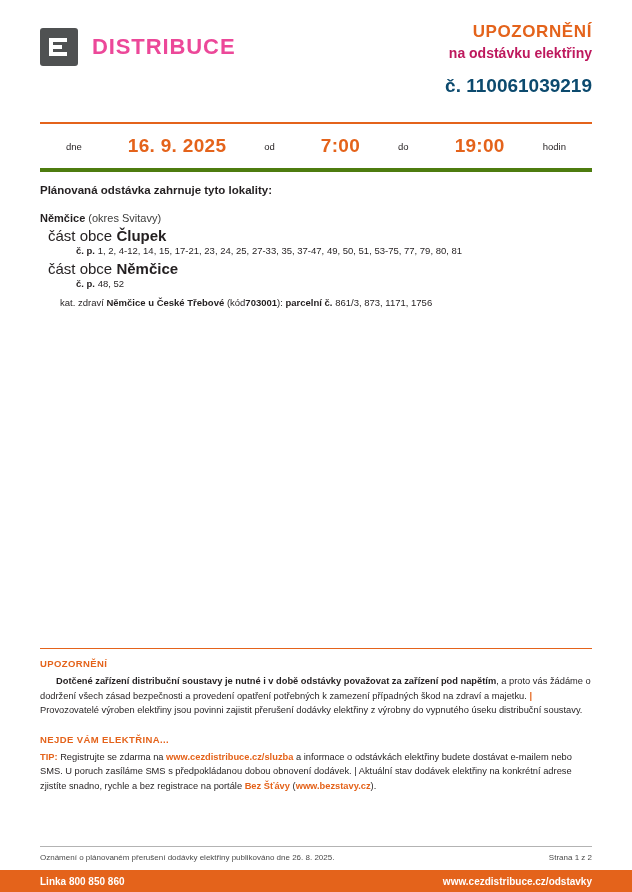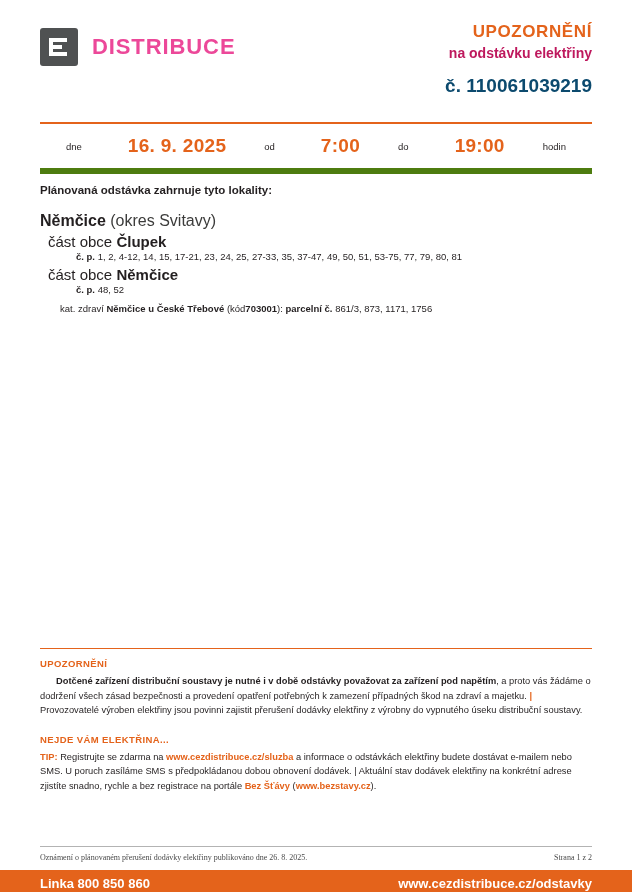--- a/index.html
+++ b/index.html
@@ -99,21 +99,21 @@
   }
 
   
   .band {
     position: absolute;
     left: 40px;
     top: 122px;
     width: 552px;
     height: 44px;
     border-top: 2px solid #e4631b;
-    border-bottom: 6px solid #4d7c0f;
+    border-bottom: 4px solid #4d7c0f;
   }
   .band-inner {
     position: absolute;
     left: 26px;
     right: 26px;
     top: 0;
     bottom: 0;
     display: flex;
     align-items: center;
     justify-content: space-between;
@@ -139,21 +139,21 @@
     width: 552px;
   }
   .intro {
     font-size: 11.5px;
     font-weight: bold;
     color: #231f20;
     margin-bottom: 16px;
   }
   .loc-block { margin-bottom: 2px; }
   .loc-title {
-    font-size: 16px;
+    font-size: 11px;
     margin-bottom: 5px;
   }
   .loc-title b { font-weight: bold; }
   .loc-title .district { font-weight: normal; color: #3c3c3b; }
 
   .sub {
     margin-left: 8px;
     font-size: 15px;
     line-height: 14px;
     color: #231f20;
@@ -208,33 +208,32 @@
     position: absolute;
     left: 40px;
     top: 846px;
     width: 552px;
     border-top: 1px solid #b3b3b3;
     padding-top: 6px;
     display: flex;
     justify-content: space-between;
     font-size: 8px;
     color: #4a4a4a;
-    font-family: Liberation Serif, serif;
   }
 
   
   .bottombar {
     position: absolute;
     left: 0;
     bottom: 0;
     width: 632px;
     height: 22px;
     background: #e4631b;
     color: #ffffff;
-    font-size: 13px;
+    font-size: 10px;
     font-weight: bold;
   }
   .bottombar .bl {
     position: absolute;
     left: 40px;
     top: 6px;
   }
   .bottombar .br {
     position: absolute;
     right: 40px;

